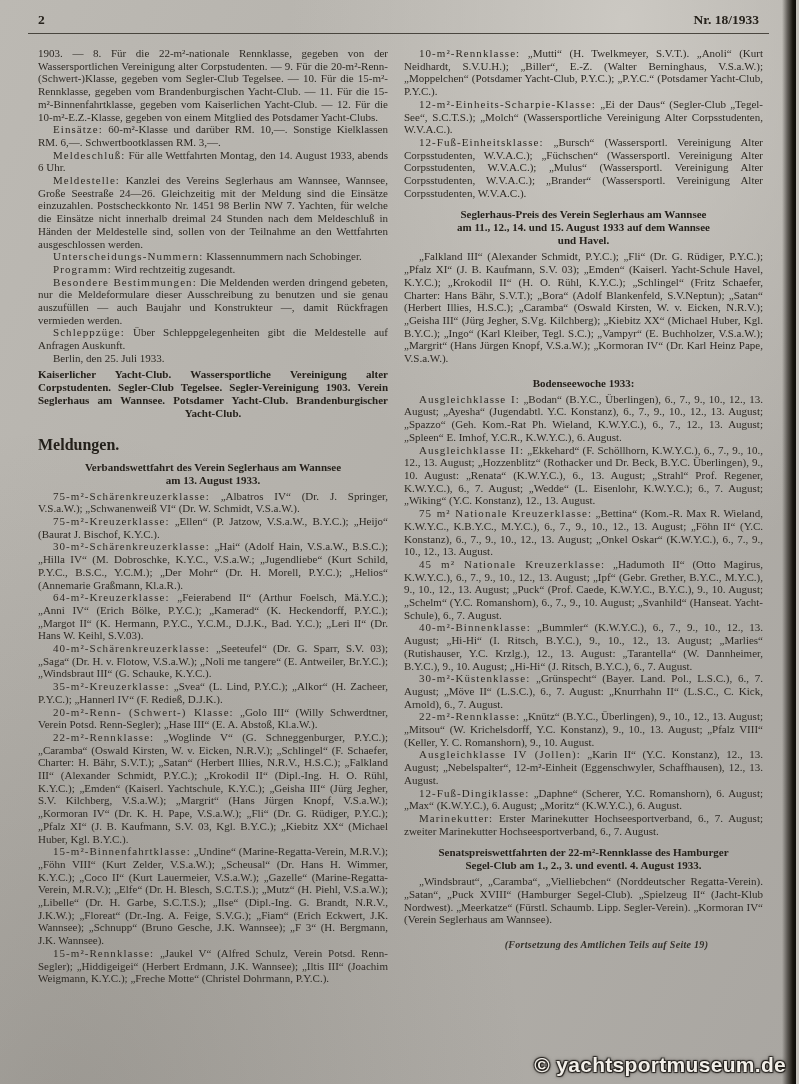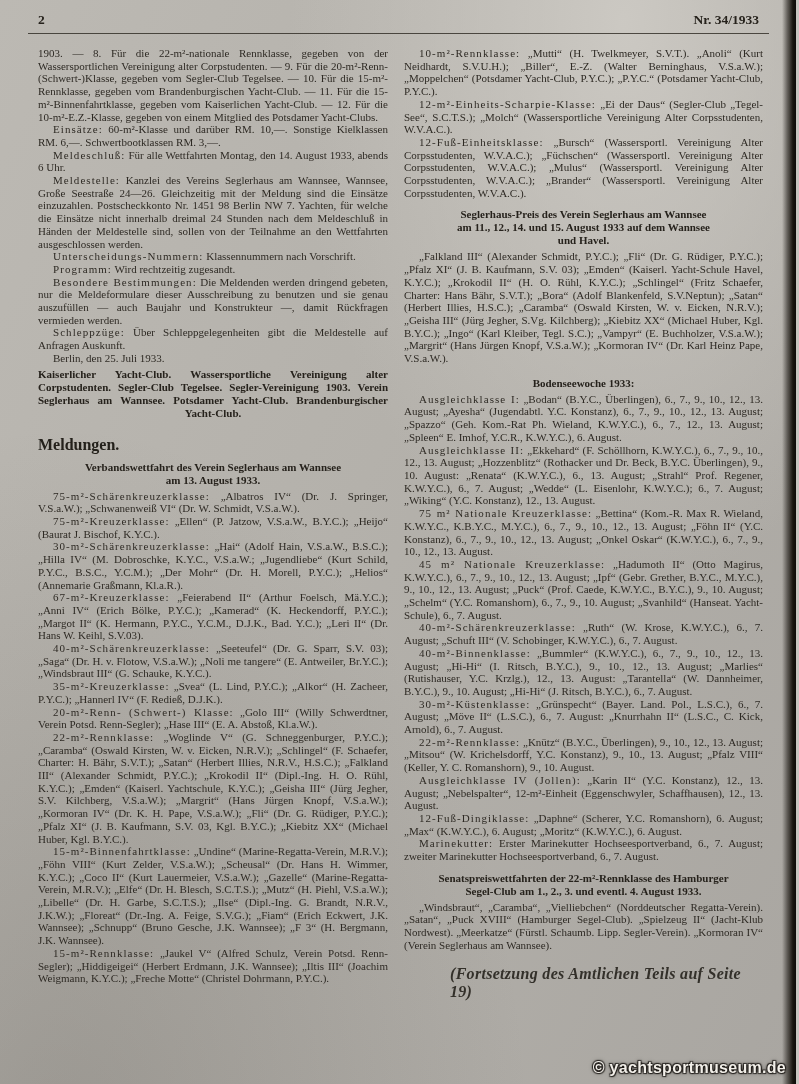--- a/index.html
+++ b/index.html
@@ -36,55 +36,55 @@
     text-align:justify; text-align-last:center; color:#26221c; }
 
   .meldungen-title { margin:14px 0 5px; font-weight:bold;
     font-size:16px; line-height:22px; color:#24211b; }
 
   .event-head { text-align:center; font-weight:bold; font-size:11px; line-height:13px;
     color:#26221c; margin:5px 0 3px; }
   .gap-lg { margin-top:9px; }
   .gap-md { margin-top:12px; }
 
-  .note { margin-top:13px; padding-left:46px; 
-    font-style:italic; font-weight:bold; font-size:16px; color:#33302a; letter-spacing:0.3px; }
+  .note { margin-top:13px; padding-left:46px; text-align:center;
+    font-style:italic; font-weight:bold; font-size:10px; color:#33302a; letter-spacing:0.3px; }
 
   .watermark { position:absolute; right:13px; bottom:7px;
     font-family:"Liberation Sans","DejaVu Sans",sans-serif;
-    font-weight:bold; font-size:16px; letter-spacing:0.3px; color:#f2efe9;
+    font-weight:bold; font-size:21px; letter-spacing:0.3px; color:#f2efe9;
     text-shadow:-1px -1px 1px rgba(22,19,15,0.85), 1px 1px 1px rgba(22,19,15,0.85),
                  1px -1px 1px rgba(22,19,15,0.7), -1px 1px 1px rgba(22,19,15,0.7),
                  0 0 4px rgba(22,19,15,0.6); }
 </style>
 </head>
 <body>
 
 <div class="page">
 
   <div class="header-row">
     <span>2</span>
-    <span>Nr. 34/1933</span>
+    <span>Nr. 18/1933</span>
   </div>
   <hr class="header-rule">
 
   <div class="columns">
 
     <div class="col-left">
       <div class="intro">
 
           <p class="entry"><span>1903. — 8. Für die 22-m²-nationale Rennklasse, gegeben von der Wassersportlichen Vereinigung alter Corpstudenten. — 9. Für die 20-m²-Renn-(Schwert-)Klasse, gegeben vom Segler-Club Tegelsee. — 10. Für die 15-m²-Rennklasse, gegeben vom Brandenburgischen Yacht-Club. — 11. Für die 15-m²-Binnenfahrtklasse, gegeben vom Kaiserlichen Yacht-Club. — 12. Für die 10-m²-E.Z.-Klasse, gegeben von einem Mitglied des Potsdamer Yacht-Clubs.</span></p>
 
           <p class="entry"><span class="lead">Einsätze:</span><span> 60-m²-Klasse und darüber RM. 10,—. Sonstige Kielklassen RM. 6,—. Schwertbootklassen RM. 3,—.</span></p>
 
           <p class="entry"><span class="lead">Meldeschluß:</span><span> Für alle Wettfahrten Montag, den 14. August 1933, abends 6 Uhr.</span></p>
 
           <p class="entry"><span class="lead">Meldestelle:</span><span> Kanzlei des Vereins Seglerhaus am Wannsee, Wannsee, Große Seestraße 24—26. Gleichzeitig mit der Meldung sind die Einsätze einzuzahlen. Postscheckkonto Nr. 1451 98 Berlin NW 7. Yachten, für welche die Einsätze nicht innerhalb dreimal 24 Stunden nach dem Meldeschluß in Händen der Meldestelle sind, sollen von der Teilnahme an den Wettfahrten ausgeschlossen werden.</span></p>
 
-          <p class="entry"><span class="lead">Unterscheidungs-Nummern:</span><span> Klassennummern nach Vorschrift.</span></p>
+          <p class="entry"><span class="lead">Unterscheidungs-Nummern:</span><span> Klassennummern nach Schobinger.</span></p>
 
           <p class="entry"><span class="lead">Programm:</span><span> Wird rechtzeitig zugesandt.</span></p>
 
           <p class="entry"><span class="lead">Besondere Bestimmungen:</span><span> Die Meldenden werden dringend gebeten, nur die Meldeformulare dieser Ausschreibung zu benutzen und sie genau auszufüllen — auch Baujahr und Konstrukteur —, damit Rückfragen vermieden werden.</span></p>
 
           <p class="entry"><span class="lead">Schleppzüge:</span><span> Über Schleppgelegenheiten gibt die Meldestelle auf Anfragen Auskunft.</span></p>
 
           <p class="entry"><span>Berlin, den 25. Juli 1933.</span></p>
         </div>
 
@@ -100,21 +100,21 @@
         </div>
 
       <div>
 
           <p class="entry"><span class="lead">75-m²-Schärenkreuzerklasse:</span><span> „Albatros IV“ (Dr. J. Springer, V.S.a.W.); „Schwanenweiß VI“ (Dr. W. Schmidt, V.S.a.W.).</span></p>
 
           <p class="entry"><span class="lead">75-m²-Kreuzerklasse:</span><span> „Ellen“ (P. Jatzow, V.S.a.W., B.Y.C.); „Heijo“ (Baurat J. Bischof, K.Y.C.).</span></p>
 
           <p class="entry"><span class="lead">30-m²-Schärenkreuzerklasse:</span><span> „Hai“ (Adolf Hain, V.S.a.W., B.S.C.); „Hilla IV“ (M. Dobroschke, K.Y.C., V.S.a.W.; „Jugendliebe“ (Kurt Schild, P.Y.C., B.S.C., Y.C.M.); „Der Mohr“ (Dr. H. Morell, P.Y.C.); „Helios“ (Annemarie Graßmann, Kl.a.R.).</span></p>
 
-          <p class="entry"><span class="lead">67-m²-Kreuzerklasse:</span><span> „Feierabend II“ (Arthur Foelsch, Mä.Y.C.); „Anni IV“ (Erich Bölke, P.Y.C.); „Kamerad“ (K. Heckendorff, P.Y.C.); „Margot II“ (K. Hermann, P.Y.C., Y.C.M., D.J.K., Bad. Y.C.); „Leri II“ (Dr. Hans W. Keihl, S.V.03).</span></p>
+          <p class="entry"><span class="lead">64-m²-Kreuzerklasse:</span><span> „Feierabend II“ (Arthur Foelsch, Mä.Y.C.); „Anni IV“ (Erich Bölke, P.Y.C.); „Kamerad“ (K. Heckendorff, P.Y.C.); „Margot II“ (K. Hermann, P.Y.C., Y.C.M., D.J.K., Bad. Y.C.); „Leri II“ (Dr. Hans W. Keihl, S.V.03).</span></p>
 
           <p class="entry"><span class="lead">40-m²-Schärenkreuzerklasse:</span><span> „Seeteufel“ (Dr. G. Sparr, S.V. 03); „Saga“ (Dr. H. v. Flotow, V.S.a.W.); „Noli me tangere“ (E. Antweiler, Br.Y.C.); „Windsbraut III“ (G. Schauke, K.Y.C.).</span></p>
 
           <p class="entry"><span class="lead">35-m²-Kreuzerklasse:</span><span> „Svea“ (L. Lind, P.Y.C.); „Alkor“ (H. Zacheer, P.Y.C.); „Hannerl IV“ (F. Redieß, D.J.K.).</span></p>
 
           <p class="entry"><span class="lead">20-m²-Renn- (Schwert-) Klasse:</span><span> „Golo III“ (Willy Schwerdtner, Verein Potsd. Renn-Segler); „Hase III“ (E. A. Abstoß, Kl.a.W.).</span></p>
 
           <p class="entry"><span class="lead">22-m²-Rennklasse:</span><span> „Woglinde V“ (G. Schneggenburger, P.Y.C.); „Caramba“ (Oswald Kirsten, W. v. Eicken, N.R.V.); „Schlingel“ (F. Schaefer, Charter: H. Bähr, S.V.T.); „Satan“ (Herbert Illies, N.R.V., H.S.C.); „Falkland III“ (Alexander Schmidt, P.Y.C.); „Krokodil II“ (Dipl.-Ing. H. O. Rühl, K.Y.C.); „Emden“ (Kaiserl. Yachtschule, K.Y.C.); „Geisha III“ (Jürg Jegher, S.V. Kilchberg, V.S.a.W.); „Margrit“ (Hans Jürgen Knopf, V.S.a.W.); „Kormoran IV“ (Dr. K. H. Pape, V.S.a.W.); „Fli“ (Dr. G. Rüdiger, P.Y.C.); „Pfalz XI“ (J. B. Kaufmann, S.V. 03, Kgl. B.Y.C.); „Kiebitz XX“ (Michael Huber, Kgl. B.Y.C.).</span></p>
 
           <p class="entry"><span class="lead">15-m²-Binnenfahrtklasse:</span><span> „Undine“ (Marine-Regatta-Verein, M.R.V.); „Föhn VIII“ (Kurt Zelder, V.S.a.W.); „Scheusal“ (Dr. Hans H. Wimmer, K.Y.C.); „Coco II“ (Kurt Lauermeier, V.S.a.W.); „Gazelle“ (Marine-Regatta-Verein, M.R.V.); „Elfe“ (Dr. H. Blesch, S.C.T.S.); „Mutz“ (H. Piehl, V.S.a.W.); „Libelle“ (Dr. H. Garbe, S.C.T.S.); „Ilse“ (Dipl.-Ing. G. Brandt, N.R.V., J.K.W.); „Floreat“ (Dr.-Ing. A. Feige, S.V.G.); „Fiam“ (Erich Eckwert, J.K. Wannsee); „Schnupp“ (Bruno Gesche, J.K. Wannsee); „F 3“ (H. Bergmann, J.K. Wannsee).</span></p>
@@ -153,21 +153,20 @@
       <div>
 
           <p class="entry"><span class="lead">Ausgleichklasse I:</span><span> „Bodan“ (B.Y.C., Überlingen), 6., 7., 9., 10., 12., 13. August; „Ayesha“ (Jugendabtl. Y.C. Konstanz), 6., 7., 9., 10., 12., 13. August; „Spazzo“ (Geh. Kom.-Rat Ph. Wieland, K.W.Y.C.), 6., 7., 12., 13. August; „Spleen“ E. Imhof, Y.C.R., K.W.Y.C.), 6. August.</span></p>
 
           <p class="entry"><span class="lead">Ausgleichklasse II:</span><span> „Ekkehard“ (F. Schöllhorn, K.W.Y.C.), 6., 7., 9., 10., 12., 13. August; „Hozzenblitz“ (Rothacker und Dr. Beck, B.Y.C. Überlingen), 9., 10. August: „Renata“ (K.W.Y.C.), 6., 13. August; „Strahl“ Prof. Regener, K.W.Y.C.), 6., 7. August; „Wedde“ (L. Eisenlohr, K.W.Y.C.); 6., 7. August; „Wiking“ (Y.C. Konstanz), 12., 13. August.</span></p>
 
           <p class="entry"><span class="lead">75 m² Nationale Kreuzerklasse:</span><span> „Bettina“ (Kom.-R. Max R. Wieland, K.W.Y.C., K.B.Y.C., M.Y.C.), 6., 7., 9., 10., 12., 13. August; „Föhn II“ (Y.C. Konstanz), 6., 7., 9., 10., 12., 13. August; „Onkel Oskar“ (K.W.Y.C.), 6., 7., 9., 10., 12., 13. August.</span></p>
 
           <p class="entry"><span class="lead">45 m² Nationale Kreuzerklasse:</span><span> „Hadumoth II“ (Otto Magirus, K.W.Y.C.), 6., 7., 9., 10., 12., 13. August; „Ipf“ (Gebr. Grether, B.Y.C., M.Y.C.), 9., 10., 12., 13. August; „Puck“ (Prof. Caede, K.W.Y.C., B.Y.C.), 9., 10. August; „Schelm“ (Y.C. Romanshorn), 6., 7., 9., 10. August; „Svanhild“ (Hanseat. Yacht-Schule), 6., 7. August.</span></p>
 
-          <p class="entry"><span class="lead">40-m²-Schärenkreuzerklasse:</span><span> „Ruth“ (W. Krose, K.W.Y.C.), 6., 7. August; „Schuft III“ (V. Schobinger, K.W.Y.C.), 6., 7. August.</span></p>
 
           <p class="entry"><span class="lead">40-m²-Binnenklasse:</span><span> „Bummler“ (K.W.Y.C.), 6., 7., 9., 10., 12., 13. August; „Hi-Hi“ (I. Ritsch, B.Y.C.), 9., 10., 12., 13. August; „Marlies“ (Rutishauser, Y.C. Krzlg.), 12., 13. August: „Tarantella“ (W. Dannheimer, B.Y.C.), 9., 10. August; „Hi-Hi“ (J. Ritsch, B.Y.C.), 6., 7. August.</span></p>
 
           <p class="entry"><span class="lead">30-m²-Küstenklasse:</span><span> „Grünspecht“ (Bayer. Land. Pol., L.S.C.), 6., 7. August; „Möve II“ (L.S.C.), 6., 7. August: „Knurrhahn II“ (L.S.C., C. Kick, Arnold), 6., 7. August.</span></p>
 
           <p class="entry"><span class="lead">22-m²-Rennklasse:</span><span> „Knütz“ (B.Y.C., Überlingen), 9., 10., 12., 13. August; „Mitsou“ (W. Krichelsdorff, Y.C. Konstanz), 9., 10., 13. August; „Pfalz VIII“ (Keller, Y. C. Romanshorn), 9., 10. August.</span></p>
 
           <p class="entry"><span class="lead">Ausgleichklasse IV (Jollen):</span><span> „Karin II“ (Y.C. Konstanz), 12., 13. August; „Nebelspalter“, 12-m²-Einheit (Eggenschwyler, Schaffhausen), 12., 13. August.</span></p>
 
           <p class="entry"><span class="lead">12-Fuß-Dingiklasse:</span><span> „Daphne“ (Scherer, Y.C. Romanshorn), 6. August; „Max“ (K.W.Y.C.), 6. August; „Moritz“ (K.W.Y.C.), 6. August.</span></p>

